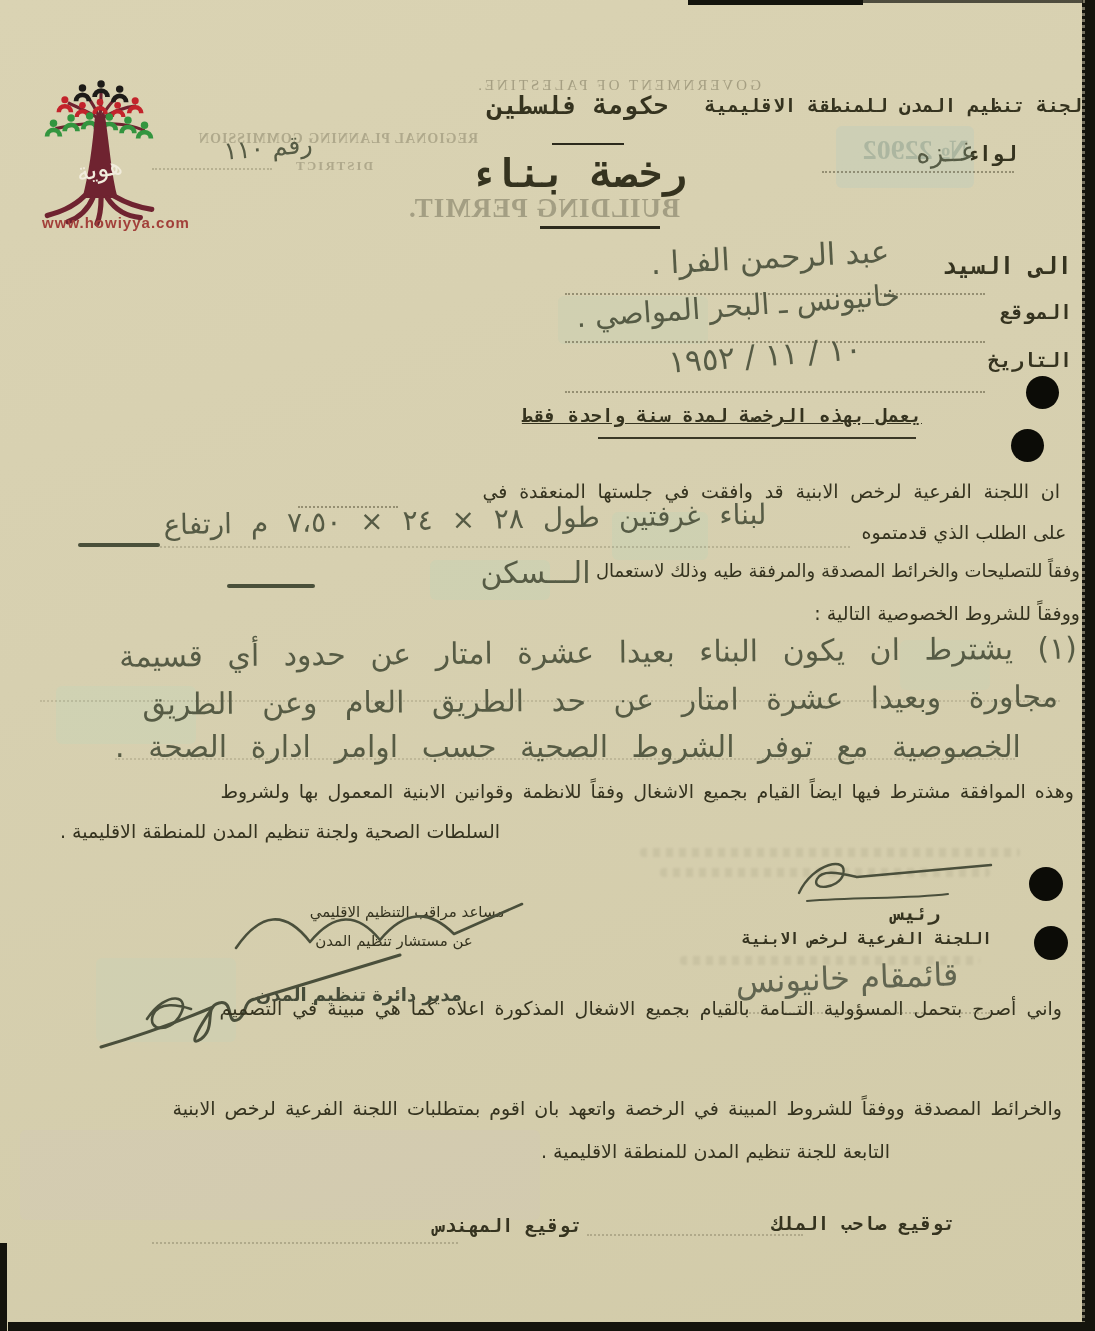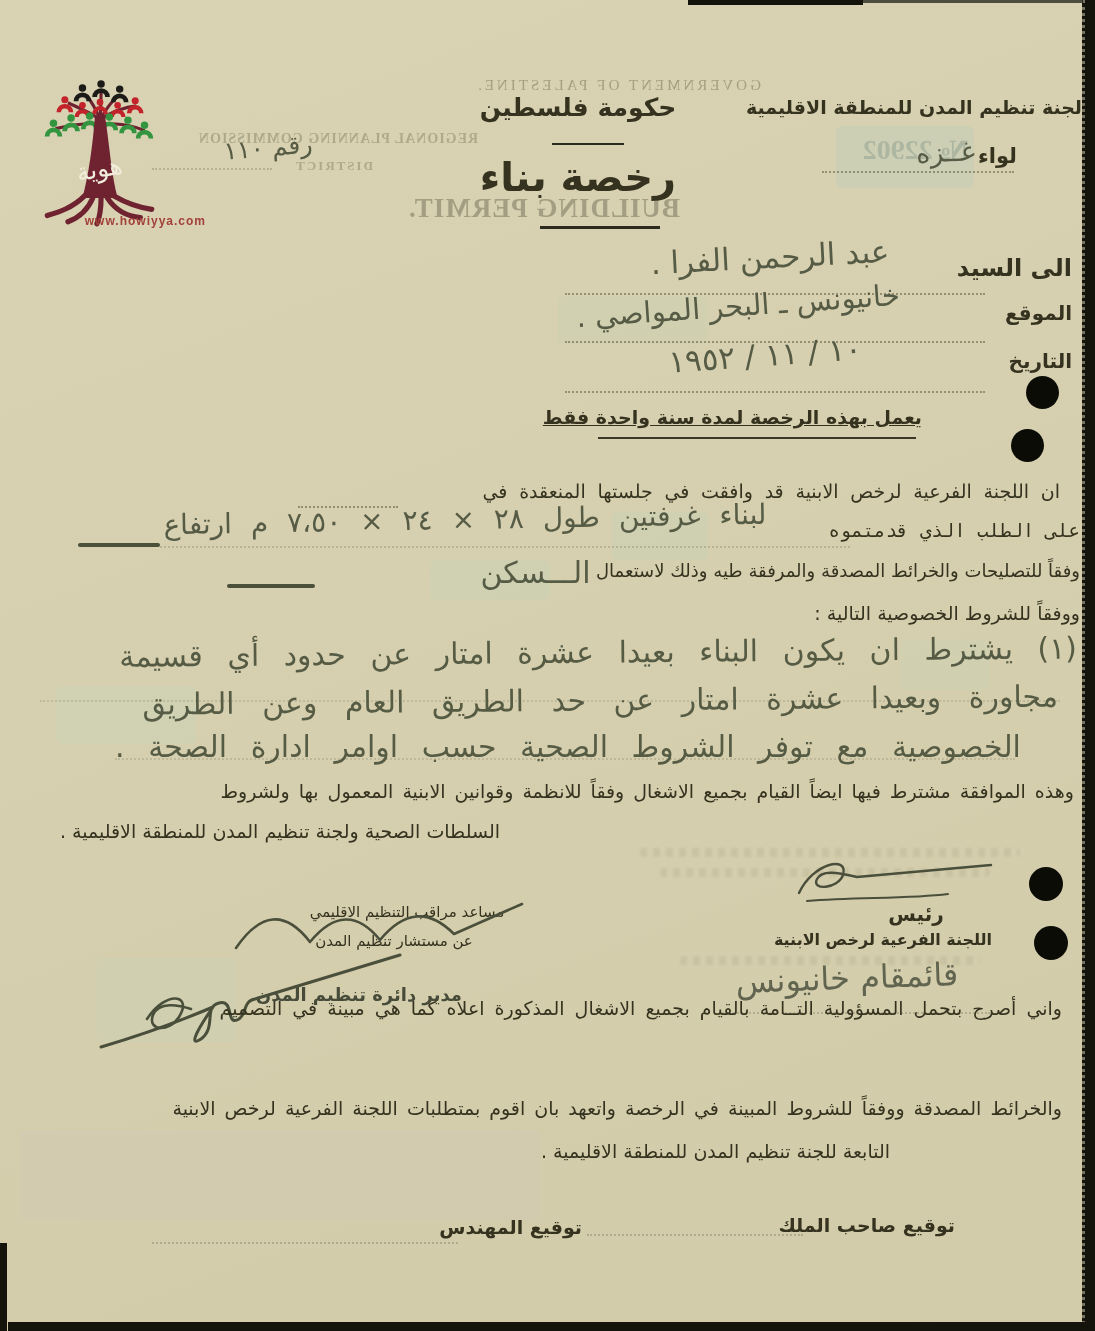--- a/index.html
+++ b/index.html
@@ -1,21 +1,21 @@
 <!DOCTYPE html>
 <html lang="ar"><head>
 <meta charset="utf-8">
 <style>
   html,body{margin:0;padding:0;background:#111007;}
   #paper{position:relative;width:1095px;height:1331px;overflow:hidden;
     background:linear-gradient(160deg,#dad3b3 0%,#d7d0b0 40%,#d2cba9 100%);
     font-family:"DejaVu Sans",sans-serif;color:#343122;direction:rtl;}
   .abs{position:absolute;line-height:1.25;}
   .printed{color:#35331f;}
-  .bold{font-weight:bold;}
+  .bold{font-weight:bold;font-family:Liberation Mono, monospace;}
   .hand{color:#4c523c;opacity:.92;font-family:"DejaVu Sans",sans-serif;}
   .dot{position:absolute;height:0;border-bottom:2px dotted rgba(94,90,64,.55);}
   .rule{position:absolute;background:#2c2a1c;}
   .dash{position:absolute;background:#4a503a;height:4px;border-radius:2px;}
   .hole{position:absolute;border-radius:50%;background:#0c0c07;}
   .mirror{transform:scaleX(-1);direction:ltr;font-family:"Liberation Serif",serif;
     color:rgba(116,111,86,.52);white-space:nowrap;}
   .patch{position:absolute;border-radius:6px;}
   .smudge{position:absolute;opacity:.35;
     background:repeating-linear-gradient(90deg,rgba(120,115,90,.35) 0 7px,rgba(120,115,90,0) 7px 13px);
@@ -87,21 +87,21 @@
     <path d="M52 36 C50 62 46 92 40 114 L74 114 C68 92 66 62 62 36 Z" fill="#6f2330"></path>
     <g stroke="#6f2330" stroke-width="5" stroke-linecap="round" fill="none">
       <path d="M42 112 C30 124 16 128 6 131"></path>
         <path d="M50 114 C44 128 34 134 26 137"></path>
       <path d="M58 114 C58 128 56 134 54 139"></path>
         <path d="M64 114 C72 126 84 132 96 133"></path>
       <path d="M70 112 C84 120 98 124 107 125"></path>
     </g>
     <text x="57" y="94" text-anchor="middle" font-size="24" fill="#f1ecdc" transform="rotate(-10 57 90)" font-family="DejaVu Sans, sans-serif">هوية</text>
   </svg>
-  <div class="abs" style="left:26px;top:214px;width:180px;font-size:12px;font-weight:bold;letter-spacing:1px;color:#a2403a;direction:ltr;text-align:right;font-family:'Liberation Sans',sans-serif;">www.howiyya.com</div>
+  <div class="abs" style="left:26px;top:214px;width:180px;font-size:15px;font-weight:bold;letter-spacing:1px;color:#a2403a;direction:ltr;text-align:center;font-family:'Liberation Sans',sans-serif;">www.howiyya.com</div>
 
   <div class="abs hand nowrap" style="left:198px;top:132px;width:140px;font-size:25px;transform:rotate(-5deg);text-align:center;">رقم  ١١٠</div>
   <div class="dot" style="left:152px;top:168px;width:120px;opacity:.5;"></div>
 
   <div class="abs printed bold nowrap" style="left:468px;top:92px;width:220px;font-size:25px;text-align:center;">حكومة فلسطين</div>
   <div class="rule" style="left:552px;top:143px;width:72px;height:2px;"></div>
   <div class="abs printed bold nowrap" style="left:448px;top:152px;width:260px;font-size:40px;text-align:center;">رخصة بناء</div>
   <div class="rule" style="left:540px;top:226px;width:120px;height:3px;"></div>
 
   <div class="abs printed bold nowrap" style="left:800px;top:96px;width:282px;font-size:19px;text-align:center;">لجنة تنظيم المدن للمنطقة الاقليمية</div>
@@ -120,21 +120,21 @@
   <div class="abs printed bold nowrap" style="left:1010px;top:349px;width:62px;font-size:20px;">التاريخ</div>
   <div class="abs hand nowrap" dir="rtl" style="left:645px;top:336px;width:240px;font-size:31px;text-align:center;transform:rotate(-4deg);">١٠ / ١١ / ١٩٥٢</div>
   <div class="dot" style="left:565px;top:391px;width:420px;"></div>
 
   <div class="abs printed bold nowrap" style="left:592px;top:406px;width:330px;font-size:19px;text-align:center;text-decoration:underline;">يعمل بهذه الرخصة لمدة سنة واحدة فقط</div>
   <div class="rule" style="left:598px;top:437px;width:318px;height:2px;background:#3a3826;"></div>
 
   <div class="abs printed nowrap" style="left:400px;top:480px;width:660px;font-size:19px;text-align:right;word-spacing:7px;font-family:Liberation Serif, serif;">ان اللجنة الفرعية لرخص الابنية قد وافقت في جلستها المنعقدة في</div>
   <div class="dot" style="left:298px;top:506px;width:100px;"></div>
 
-  <div class="abs printed nowrap" style="left:848px;top:521px;width:232px;font-size:19px;text-align:right;font-family:Liberation Mono, monospace;">على الطلب الذي قدمتموه</div>
+  <div class="abs printed nowrap" style="left:848px;top:521px;width:232px;font-size:19px;text-align:center;">على الطلب الذي قدمتموه</div>
   <div class="abs hand nowrap" dir="rtl" style="left:80px;top:502px;width:770px;font-size:28px;text-align:center;transform:rotate(-1deg);word-spacing:10px;">لبناء غرفتين طول ٢٨ × ٢٤ × ٧،٥٠ م ارتفاع</div>
   <div class="dash" style="left:78px;top:543px;width:82px;"></div>
   <div class="dot" style="left:160px;top:546px;width:690px;opacity:.45;"></div>
 
   <div class="abs printed nowrap" style="left:640px;top:560px;width:440px;font-size:18px;text-align:right;">وفقاً للتصليحات والخرائط المصدقة والمرفقة طيه وذلك لاستعمال</div>
   <div class="abs hand nowrap" style="left:438px;top:554px;width:195px;font-size:30px;text-align:center;">الـــسكن</div>
   <div class="dash" style="left:227px;top:584px;width:88px;"></div>
 
   <div class="abs printed nowrap" style="left:840px;top:602px;width:240px;font-size:19px;text-align:left;">ووفقاً للشروط الخصوصية التالية :</div>
 

